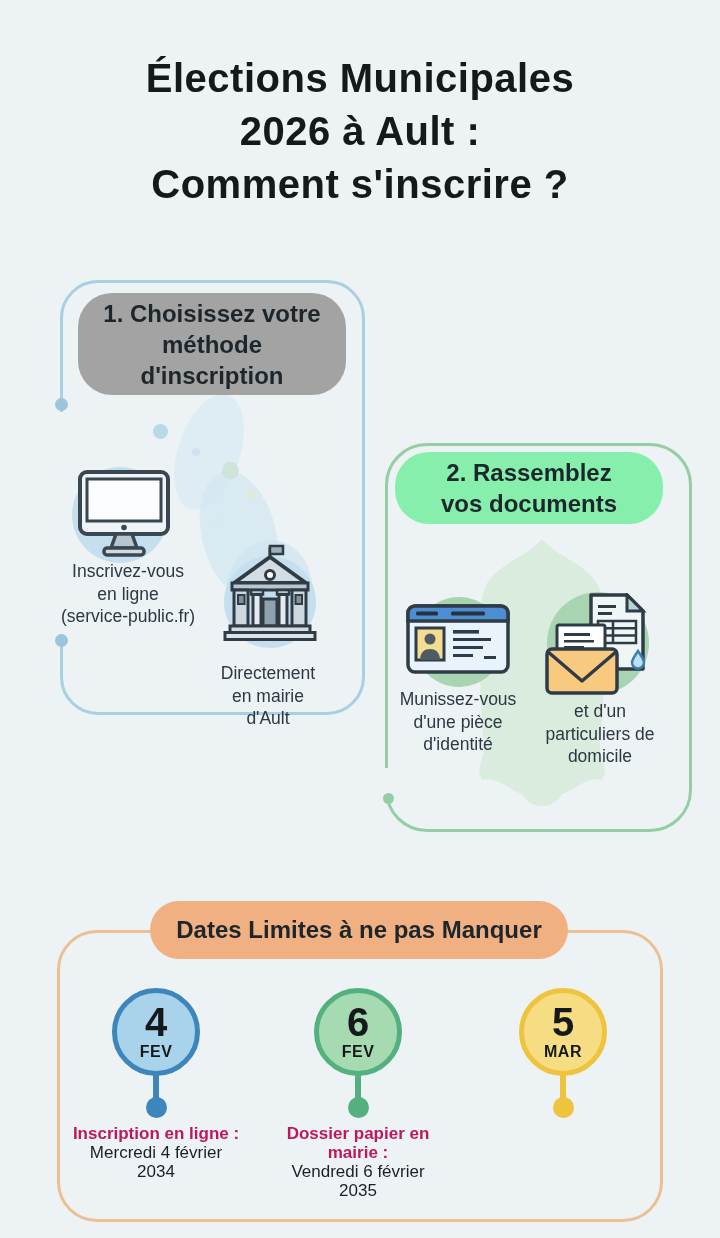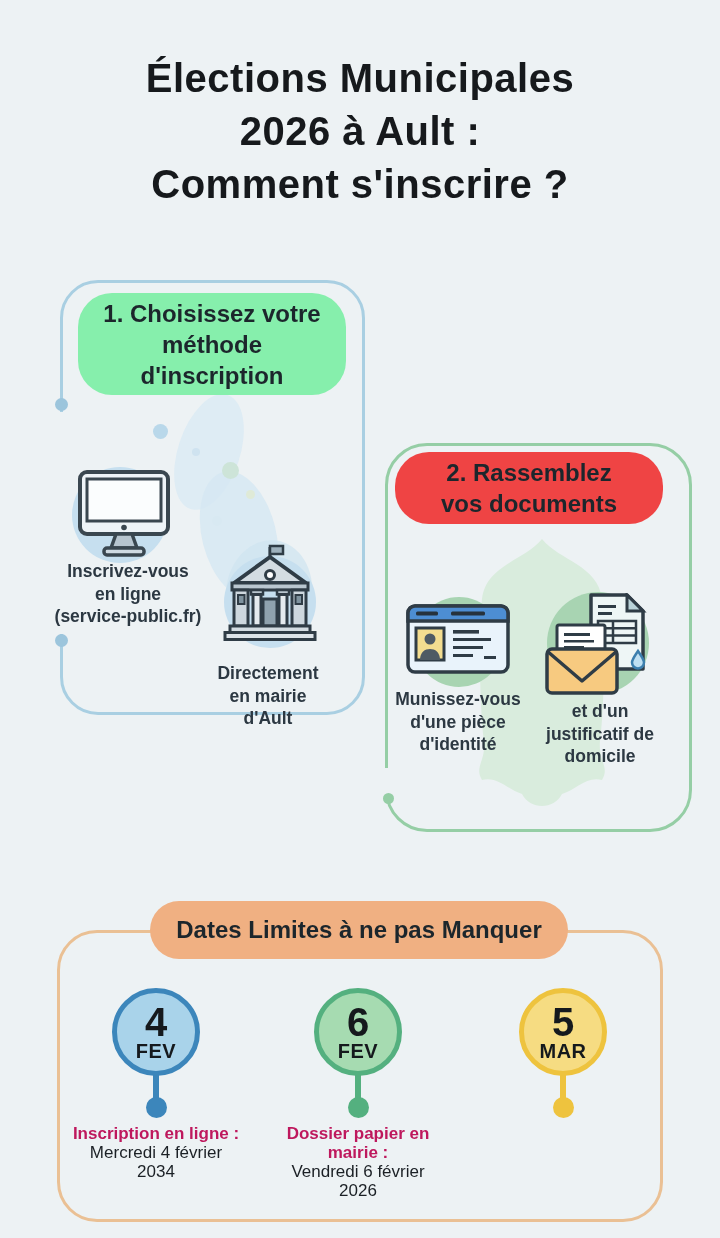--- a/index.html
+++ b/index.html
@@ -5,21 +5,21 @@
   * { margin: 0; padding: 0; box-sizing: border-box; }
   html, body { background: #dfe5e8; }
   .page {
     position: relative;
     width: 720px; height: 1238px;
     margin: 0 auto;
     font-family: "Liberation Sans", sans-serif;
     overflow: hidden;
   }
   .abs { position: absolute; }
-  .pre { white-space: pre-line; font-weight: bold; }
+  .pre { white-space: pre-line; }
 
   
   .title {
     left: 0; top: 52px; width: 720px;
     text-align: center;
     font-size: 40px; line-height: 53px; font-weight: 800;
     color: #16191c; letter-spacing: 0.5px;
   }
 
   
@@ -53,21 +53,21 @@
     font-size: 17.5px; line-height: 22.5px; z-index: 4;
   }
 
   
   .tl-circle {
     width: 88px; height: 88px; border: 5px solid; border-radius: 50%;
     display: flex; flex-direction: column; align-items: center; justify-content: center;
     z-index: 3; top: 988px;
   }
   .tl-day { font-size: 40px; line-height: 38px; font-weight: 700; color: #15191d; }
-  .tl-month { font-size: 20px; line-height: 21px; font-weight: 700; color: #15191d; letter-spacing: 0.5px; }
+  .tl-month { font-size: 16px; line-height: 21px; font-weight: 700; color: #15191d; letter-spacing: 0.5px; }
   .tl-stem { top: 1074px; width: 6px; height: 26px; z-index: 2; }
   .tl-dot { top: 1097px; width: 21px; height: 21px; border-radius: 50%; z-index: 3; }
   .tl-text { top: 1124px; width: 220px; text-align: center; z-index: 3; }
   .tl-label { font-size: 17px; line-height: 19px; font-weight: 700; color: #be185d; }
   .tl-date { font-size: 17px; line-height: 19px; font-weight: 400; color: #1b2025; }
 </style>
 </head>
 <body>
 
 <div class="page" style="background: rgb(237, 242, 244);">
@@ -76,21 +76,21 @@
 2026 à Ault :
 Comment s'inscrire ?</h1>
 
   <section>
     <div class="abs box box-step1" style="border-color: rgb(169, 207, 226);"></div>
 
     <div class="abs border-mask" style="left: 59px; top: 412px; width: 6px; height: 222px; background: rgb(237, 242, 244);"></div>
     <div class="abs border-dot" style="left: 55px; top: 398px; width: 13px; height: 13px; background: rgb(156, 197, 220);"></div>
     <div class="abs border-dot" style="left: 55px; top: 634px; width: 13px; height: 13px; background: rgb(156, 197, 220);"></div>
 
-    <div class="abs pill pill-step1 pre" style="background: #86efac; text-align: center;">1. Choisissez votre
+    <div class="abs pill pill-step1 pre" style="background: #a3a3a3; text-align: center;">1. Choisissez votre
 méthode
 d'inscription</div>
 
     <div class="abs swirl" style="left:178px; top:392px; width:62px; height:120px; background:#d9eaf4; opacity:.8; transform:rotate(18deg);"></div>
     <div class="abs swirl" style="left:202px; top:470px; width:74px; height:130px; background:#d4e7f2; opacity:.8; transform:rotate(-14deg);"></div>
     <div class="abs swirl" style="left:226px; top:540px; width:86px; height:105px; background:#cfe4f0; opacity:.75; transform:rotate(8deg);"></div>
     <div class="abs bubble" style="left:153px; top:424px; width:15px; height:15px; background:#b9d8ea;"></div>
     <div class="abs bubble" style="left:192px; top:448px; width:8px; height:8px; background:#cfe3f0;"></div>
     <div class="abs bubble" style="left:222px; top:462px; width:17px; height:17px; background:#cde4d8;"></div>
     <div class="abs bubble" style="left:246px; top:490px; width:9px; height:9px; background:#dfead7;"></div>
@@ -130,21 +130,21 @@
     <div class="abs caption pre" style="left:183px; top:662px; width:170px;">Directement
 en mairie
 d'Ault</div>
   </section>
 
   <section>
     <div class="abs box box-step2" style="border-color: rgb(149, 206, 165);"></div>
     <div class="abs border-mask" style="left: 384px; top: 768px; width: 6px; height: 27px; background: rgb(237, 242, 244);"></div>
     <div class="abs border-dot" style="left: 383px; top: 793px; width: 11px; height: 11px; background: rgb(149, 206, 165);"></div>
 
-    <div class="abs pill pill-step2 pre" style="background: #ef4444; text-align: center;">2. Rassemblez
+    <div class="abs pill pill-step2 pre" style="background: #86efac; text-align: center;">2. Rassemblez
 vos documents</div>
 
     <svg class="abs blob-svg" style="left:452px; top:533px;" width="180" height="292" viewBox="0 0 180 292">
       <path d="M90,6 C72,28 34,32 30,66 C26,96 28,180 32,208 C34,228 22,234 30,247
                C46,243 56,257 70,261 C78,277 102,277 110,261 C124,257 134,243 150,247
                C158,234 146,228 148,208 C152,180 154,96 150,66 C146,32 108,28 90,6 Z" fill="#d9ecdd"></path>
     </svg>
 
     <div class="abs backdrop" style="left: 414px; top: 597px; width: 90px; height: 90px; background: rgb(168, 212, 178);"></div>
     <svg class="abs icon-svg" style="left:406px; top:604px;" width="104" height="70" viewBox="0 0 104 70">
@@ -177,21 +177,21 @@
       <line x1="55" y1="42.6" x2="93" y2="42.6" stroke="#2f3c46" stroke-width="2.5"></line>
       <path d="M95 58 c-4,6 -6,8.5 -6,11.5 a6 6 0 0 0 12 0 c0,-3 -2,-5.5 -6,-11.5 Z" fill="#bfe0f2" stroke="#3c7fae" stroke-width="2.5"></path>
       <rect x="14" y="32" width="48" height="34" rx="2" fill="#ffffff" stroke="#2f3c46" stroke-width="3"></rect>
       <rect x="21" y="40" width="26" height="3" fill="#2f3c46"></rect>
       <rect x="21" y="47" width="30" height="2.5" fill="#2f3c46"></rect>
       <rect x="21" y="53" width="20" height="2.5" fill="#2f3c46"></rect>
       <rect x="4" y="56" width="70" height="44" rx="5" fill="#f7ca80" stroke="#2f3c46" stroke-width="3.5"></rect>
       <path d="M4 58 L39 88 L74 58" fill="none" stroke="#2f3c46" stroke-width="3.5" stroke-linejoin="round"></path>
     </svg>
     <div class="abs caption pre" style="left:505px; top:700px; width:190px;">et d'un
-justificatif de
+particuliers de
 domicile</div>
   </section>
 
   <section>
     <div class="abs box box-deadlines" style="border-color: rgb(234, 192, 148);"></div>
     <div class="abs pill pill-deadlines" style="background: rgb(240, 176, 130);">Dates Limites à ne pas Manquer</div>
 
     <div>
       <div class="abs tl-circle" style="left: 112px; background: rgb(169, 211, 234); border-color: rgb(60, 134, 187);">
         <span class="tl-day">4</span>
@@ -210,21 +210,21 @@
       <div class="abs tl-circle" style="left: 314px; background: rgb(166, 219, 177); border-color: rgb(84, 176, 127);">
         <span class="tl-day">6</span>
         <span class="tl-month">FEV</span>
       </div>
       <div class="abs tl-stem" style="left: 355px; background: rgb(84, 176, 127);"></div>
       <div class="abs tl-dot" style="left: 348px; background: rgb(84, 176, 127);"></div>
       <div class="abs tl-text" style="left:248px;">
         <div class="tl-label pre">Dossier papier en
 mairie :</div>
         <div class="tl-date pre">Vendredi 6 février
-2026</div>
+2035</div>
       </div>
     </div>
 
     <div>
       <div class="abs tl-circle" style="left: 519px; background: rgb(246, 220, 130); border-color: rgb(238, 195, 62);">
         <span class="tl-day">5</span>
         <span class="tl-month">MAR</span>
       </div>
       <div class="abs tl-stem" style="left: 560px; background: rgb(238, 195, 62);"></div>
       <div class="abs tl-dot" style="left: 553px; background: rgb(238, 195, 62);"></div>

